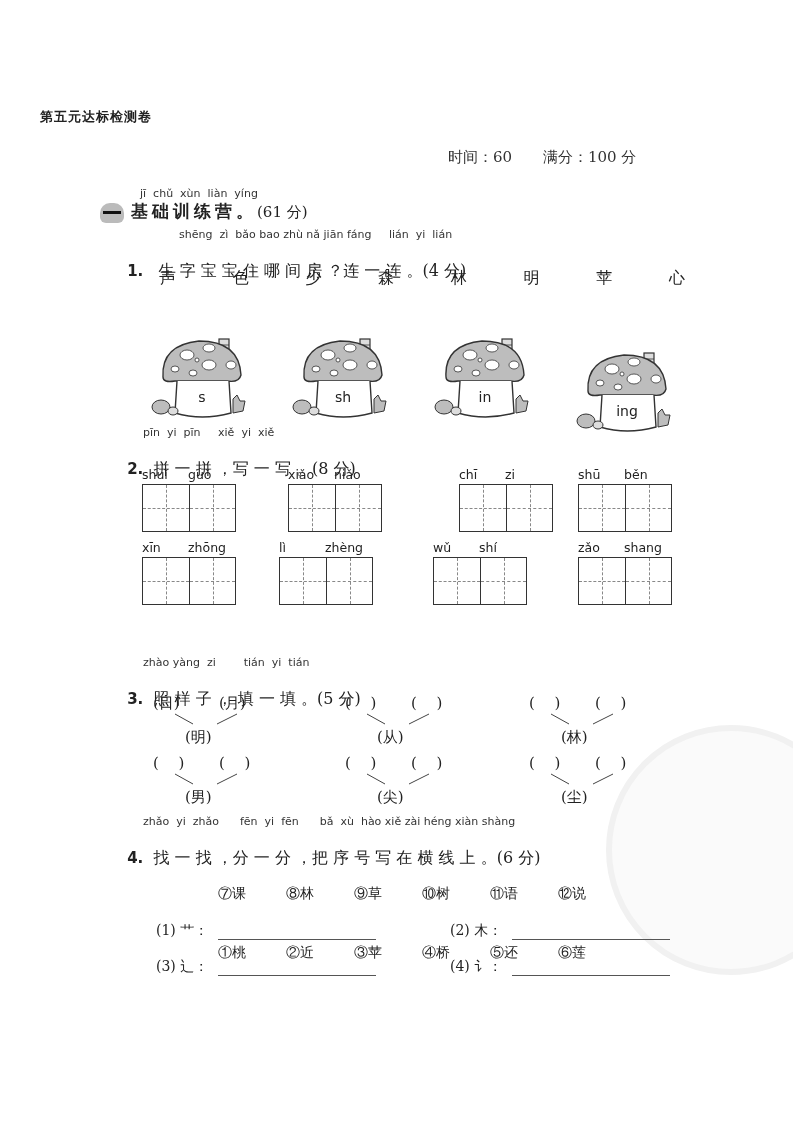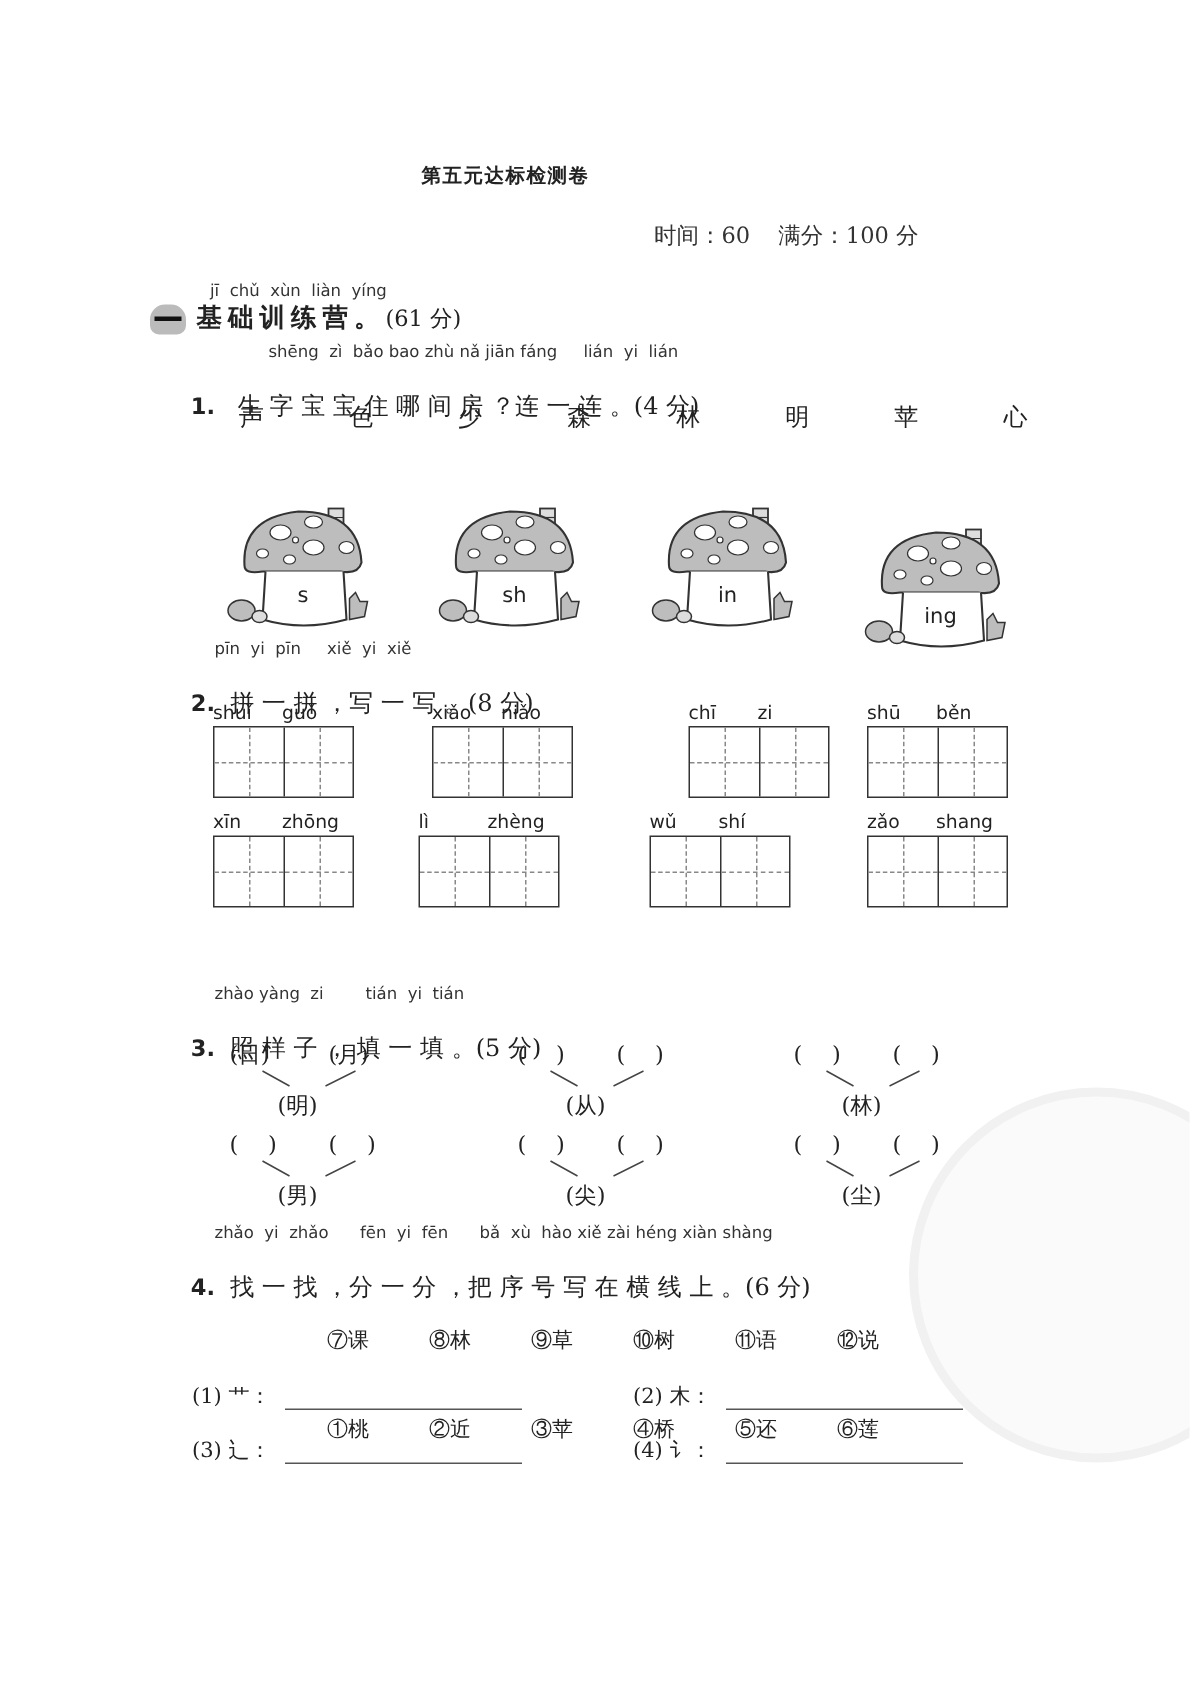--- a/index.html
+++ b/index.html
@@ -1,22 +1,22 @@
 <!DOCTYPE html>
 <html><head>
 <meta charset="utf-8">
 <style>
   * { margin:0; padding:0; box-sizing:border-box; }
   html, body { width:793px; height:1122px; background:#ffffff; overflow:hidden; }
   body { position:relative; font-family:"DejaVu Serif", serif; color:#222; }
   .abs { position:absolute; }
 
-  .title { left:0; width:634px; top:108px; text-align:center; font-size:13px; font-weight:bold; letter-spacing:1px; padding-left:40px; }
+  .title { left:0; width:634px; top:108px; font-size:13px; font-weight:bold; letter-spacing:1px; padding-left:40px; }
   .meta { left:436px; top:148px; font-size:15px; color:#333; }
-  .meta span { margin-right:14px; }
+  .meta span { margin-right:14px;margin-left:12px; }
 
   .pinyin { font-size:11px; color:#333; white-space:pre; font-family:"DejaVu Sans", sans-serif; }
   .q-line { font-size:16px; color:#222; white-space:pre; }
   .q-num { font-family:"DejaVu Sans", sans-serif; font-weight:bold; font-size:15px; }
 
   .section-badge { left:100px; top:203px; width:24px; height:20px; background:#bbb; border-radius:10px 10px 6px 6px; }
   .section-badge span { position:absolute; left:3px; top:8px; width:18px; height:3px; background:#111; }
   .section-title { left:131px; top:200px; font-size:17px; font-weight:bold; letter-spacing:4px; font-family:"DejaVu Sans", sans-serif; }
   .section-score { font-weight:normal; letter-spacing:0; font-family:"DejaVu Serif", serif; font-size:15px; }
 
@@ -36,21 +36,21 @@
 
   .decomp { position:absolute; width:120px; height:60px; font-size:15px; }
   .decomp .p1 { position:absolute; left:0; top:0; }
   .decomp .p2 { position:absolute; left:66px; top:0; }
   .decomp .res { position:absolute; left:32px; top:34px; }
   .decomp svg { position:absolute; left:0; top:0; }
 
   .items-row { left:218px; display:flex; font-size:14px; }
   .items-row span { width:68px; }
 
-  .fill-row { font-size:14px; display:flex; align-items:flex-end; }
+  .fill-row { font-size:14px; display:flex; align-items:flex-end;margin-left:28px; }
   .fill-line { display:inline-block; width:158px; border-bottom:1px solid #555; margin-left:10px; height:14px; }
 
   .watermark { left:606px; top:725px; width:250px; height:250px; border-radius:50%; border:6px solid #f1f1f1; background:#fafafa; }
 </style>
 </head>
 <body>
 
 <div class="abs watermark"></div>
 
 <div class="abs title">第五元达标检测卷</div>

